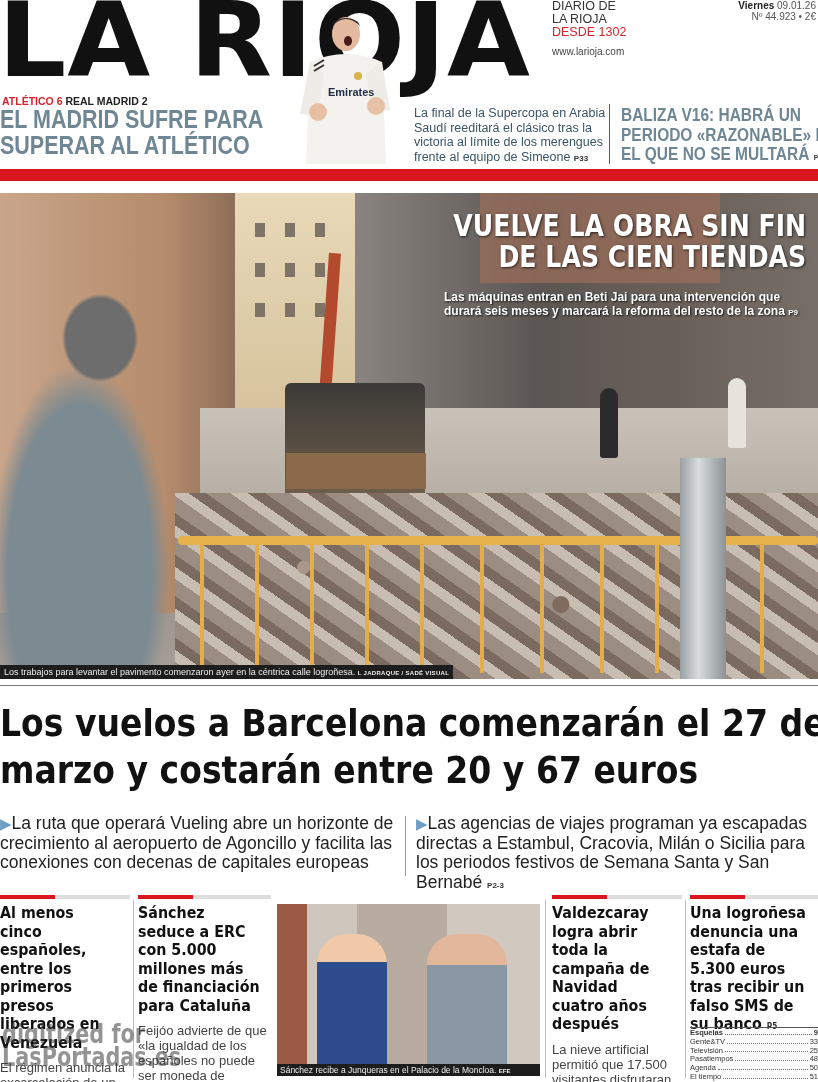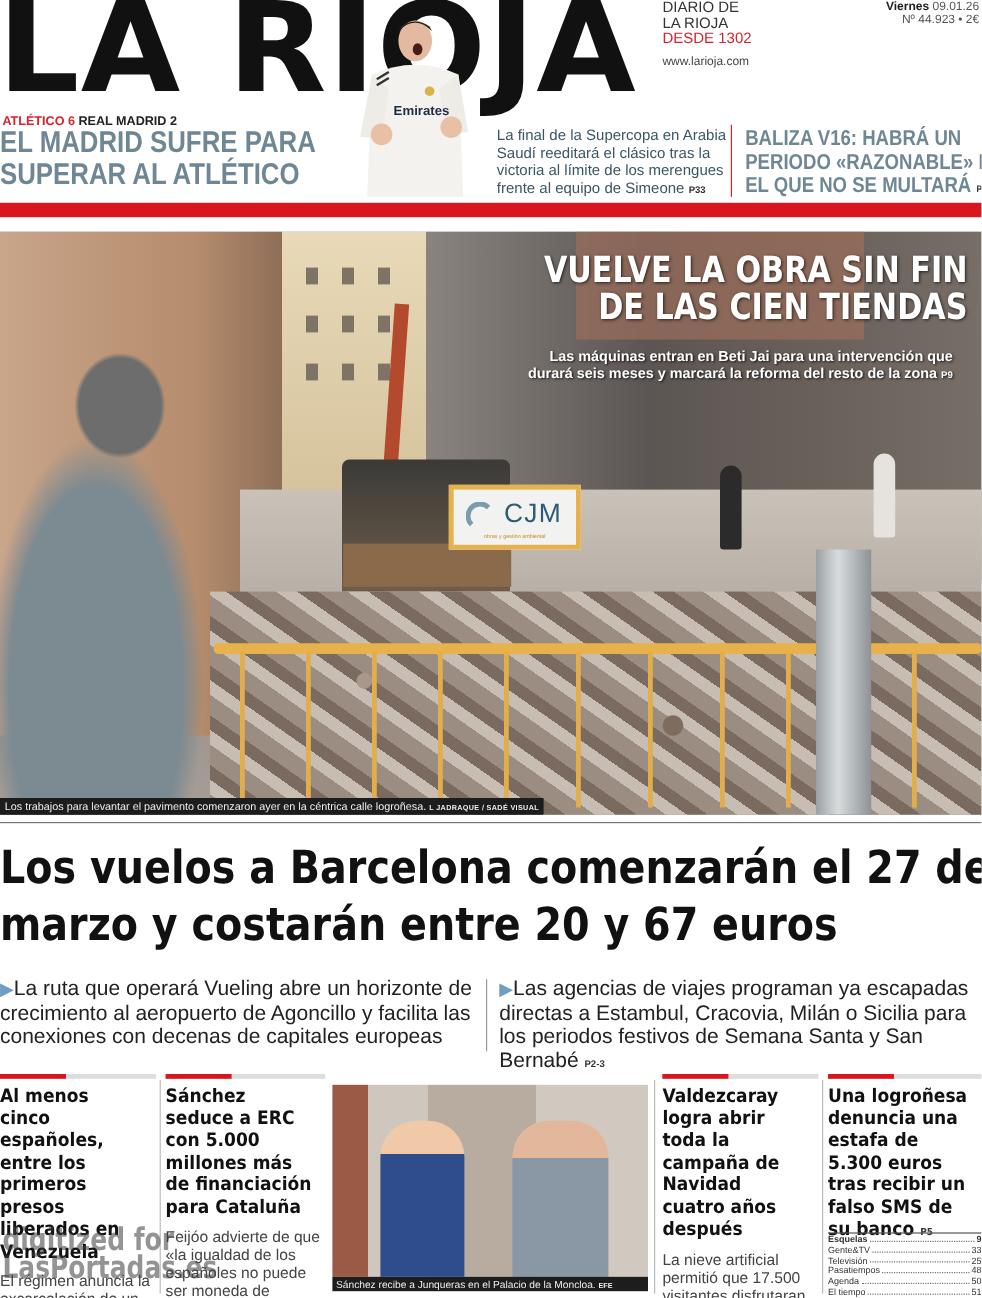--- a/index.html
+++ b/index.html
@@ -75,21 +75,21 @@
   .cjm-swirl { position: absolute; left: 10px; top: 10px; width: 24px; height: 24px; border-radius: 50%; border: 4px solid #7a9cad; border-right-color: transparent; border-bottom-color: transparent; }
   .cjm-sub { position: absolute; left: 4px; top: 36px; width: 94px; font-size: 4.5px; color: #c68a2b; text-align: center; }
 
   .photo-head {
     position: absolute; right: 12px; top: 210px; text-align: right;
     font-family: "DejaVu Sans", sans-serif; font-weight: bold; font-size: 30px; line-height: 31px;
     color: #fff; text-shadow: 1px 1px 3px rgba(0,0,0,.7);
     transform: scaleX(0.84); transform-origin: right top; white-space: nowrap;
   }
   .photo-sub {
-    position: absolute; right: 24px; top: 290px; text-align: right; width: 360px;
+    position: absolute; right: 14px; top: 290px; text-align: left; width: 360px;
     font-size: 12px; line-height: 14px; font-weight: bold; color: #fff;
     text-shadow: 1px 1px 2px rgba(0,0,0,.8);
   }
   .photo-sub .pg { color: #fff; }
   .caption {
     position: absolute; left: 0; top: 665px; height: 14px; padding: 0 4px;
     background: #1d1d1d; color: #eee; font-size: 9px; line-height: 14px; white-space: nowrap;
   }
   .caption .credit { font-size: 6px; font-weight: bold; letter-spacing: .3px; }
   .hrule { position: absolute; left: 0; top: 685px; width: 818px; height: 1px; background: #777; }
@@ -207,25 +207,20 @@
     <div class="fence-bar" style="left:310px"></div>
   <div class="fence-bar" style="left:365px"></div>
     <div class="fence-bar" style="left:420px"></div>
     <div class="fence-bar" style="left:480px"></div>
   <div class="fence-bar" style="left:540px"></div>
     <div class="fence-bar" style="left:600px"></div>
     <div class="fence-bar" style="left:655px"></div>
   <div class="fence-bar" style="left:760px"></div>
   <div class="post"></div>
   <div class="man"></div>
-  <div class="cjm" style="top:211px;left:374px;">
-    <div class="cjm-swirl"></div>
-    <div class="cjm-logo">CJM</div>
-    <div class="cjm-sub">obras y gestión ambiental</div>
-  </div>
 </div>
 <div class="photo-head">
   <div>VUELVE LA OBRA SIN  FIN</div>
   <div>DE LAS CIEN TIENDAS</div>
 </div>
 <div class="photo-sub">
   <span>Las máquinas entran en Beti Jai para una intervención que durará seis meses y marcará la reforma del resto de la zona</span>
   <span class="pg">P9</span>
 </div>
 <div class="caption">

